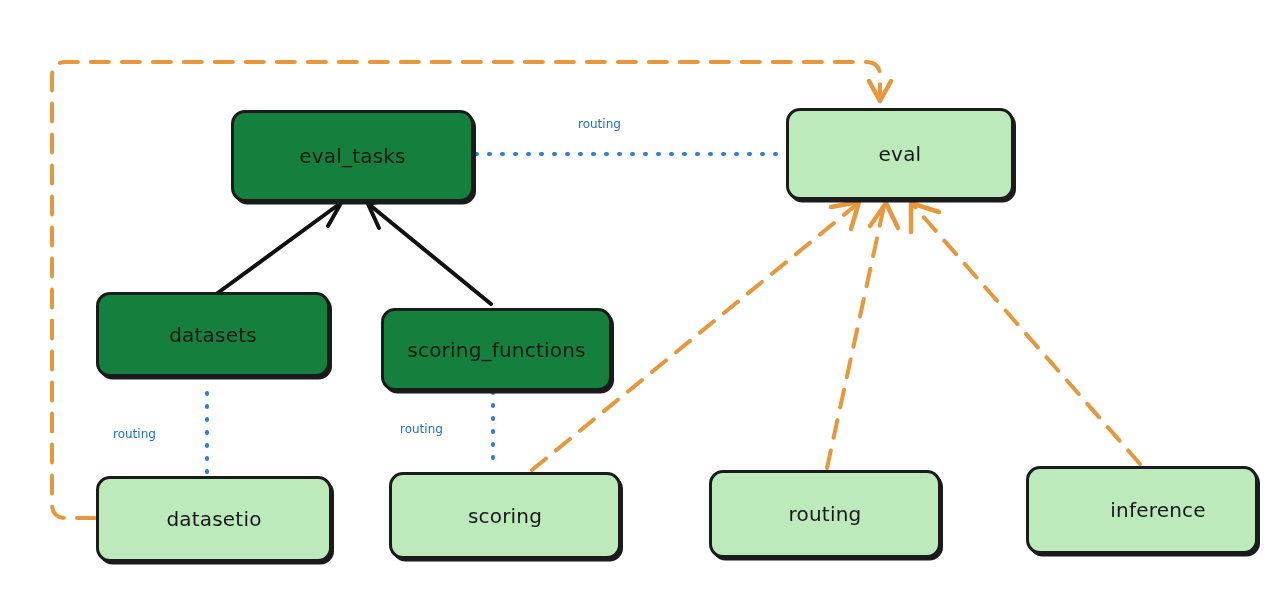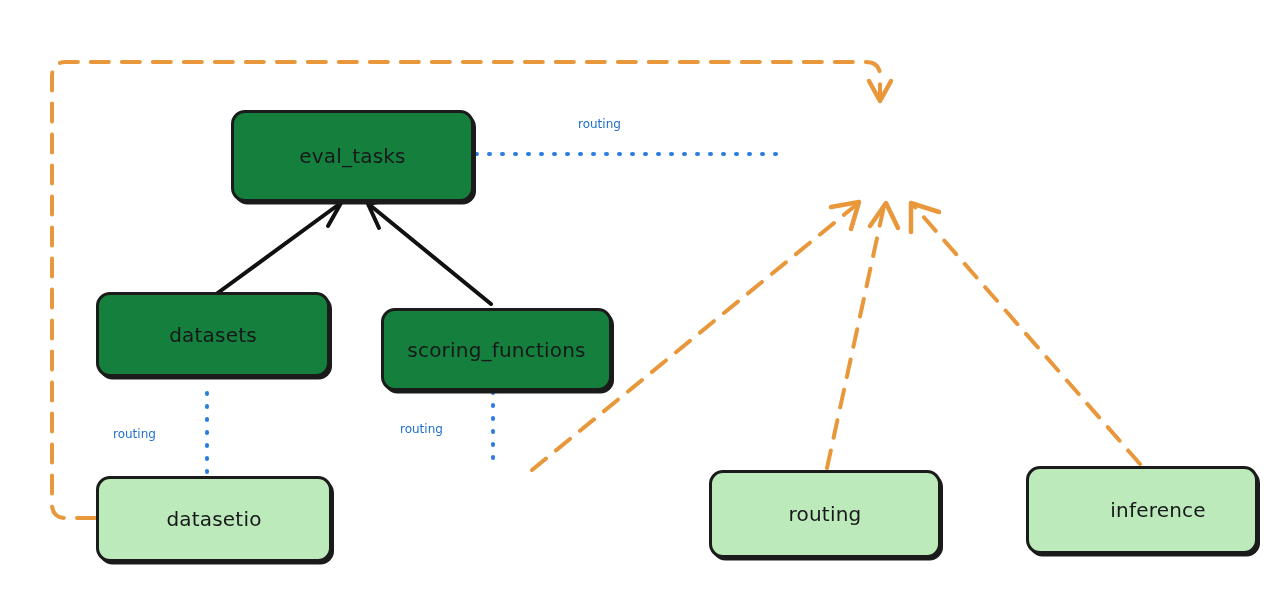--- a/index.html
+++ b/index.html
@@ -98,33 +98,39 @@
       <path d="M 1140,464 L 914,206" fill="none" stroke="#e8973a" stroke-width="4" stroke-linecap="round" stroke-dasharray="18 13"></path>
       <path d="M 911,232 L 911,203 L 939,212" fill="none" stroke="#e8973a" stroke-width="4.5" stroke-linecap="round" stroke-linejoin="round"></path>
     </g>
 
   </svg>
 
   <div class="node blue" style="left:231px; top:110px; width:243px; height:92px;">
     <span>eval_tasks</span>
   </div>
 
+  <div class="node green" style="left:786px; top:108px; width:228px; height:92px;">
+    <span>eval</span>
+  </div>
 
   <div class="node blue" style="left:96px; top:292px; width:234px; height:85px;">
     <span>datasets</span>
   </div>
 
   <div class="node blue" style="left:381px; top:308px; width:231px; height:83px;align-items:center;">
     <span>scoring_functions</span>
   </div>
 
   <div class="node green" style="left:96px; top:476px; width:236px; height:86px;justify-content:center;">
     <span>datasetio</span>
   </div>
 
+  <div class="node green" style="left:389px; top:472px; width:232px; height:87px;">
+    <span>scoring</span>
+  </div>
 
   <div class="node green" style="left:709px; top:470px; width:232px; height:88px;">
     <span>routing</span>
   </div>
 
   <div class="node green" style="left:1026px; top:466px; width:232px; height:88px;padding-left:32px;">
     <span>inference</span>
   </div>
 
   <div class="edge-label" style="left:578px; top:117px;">routing</div>

